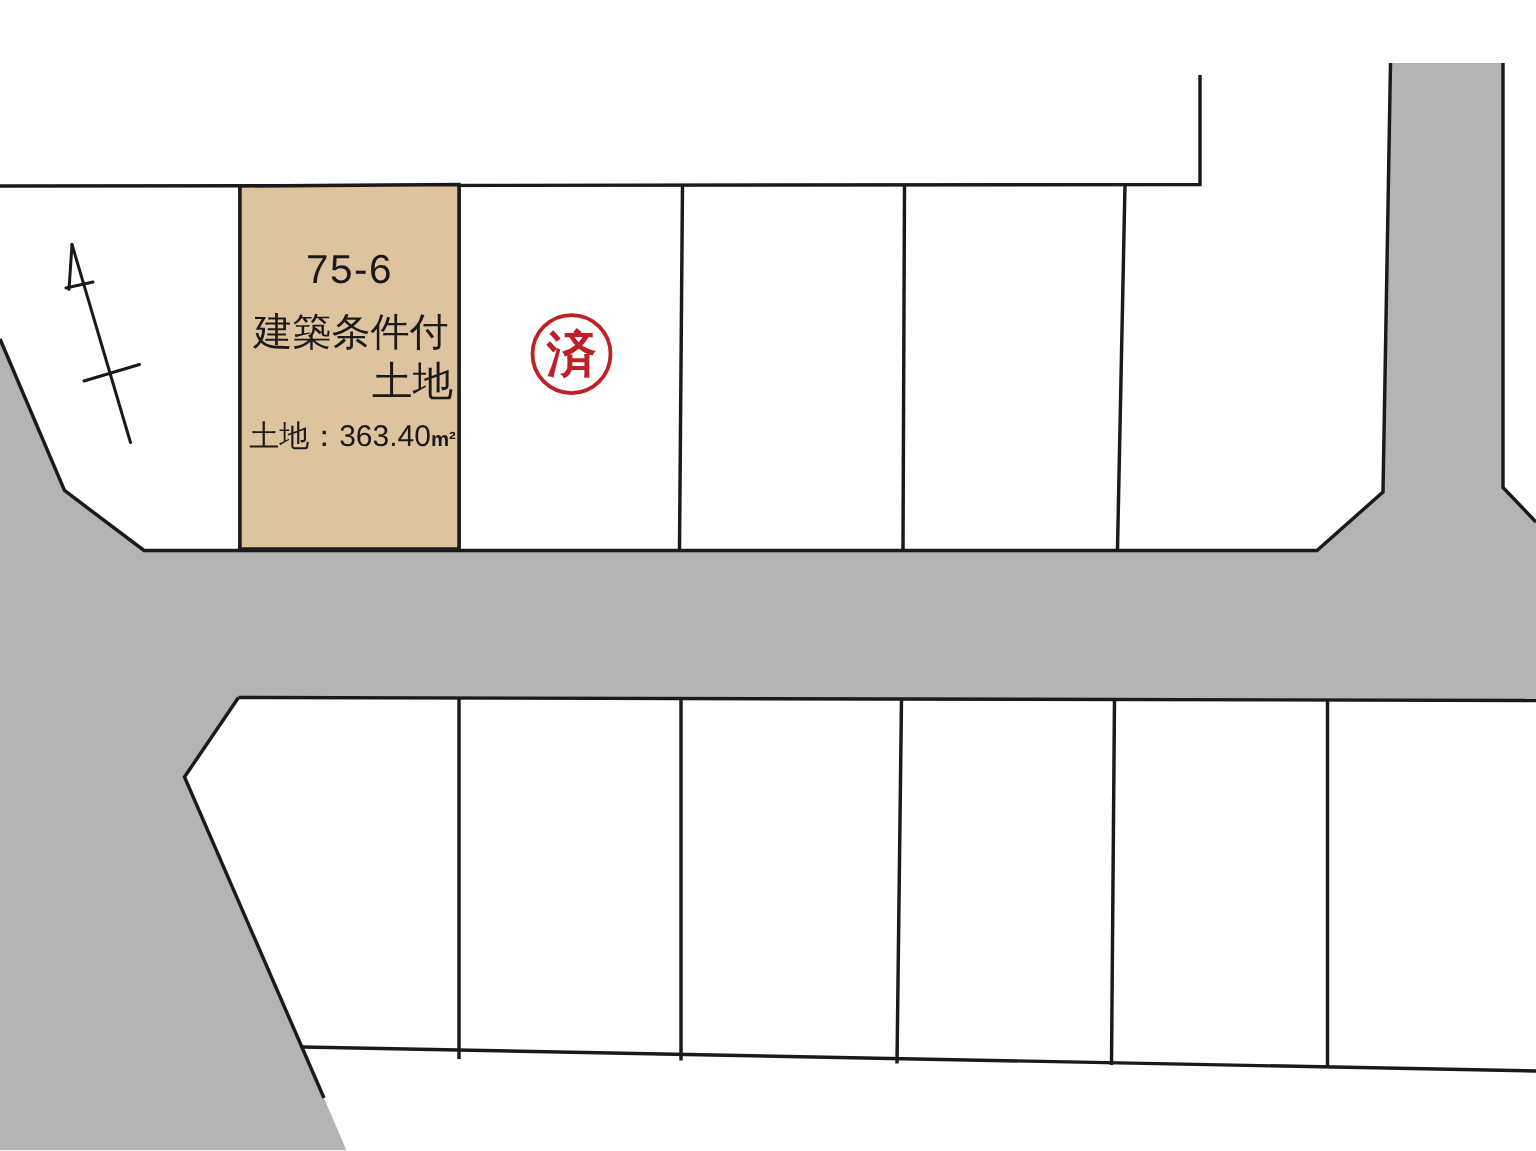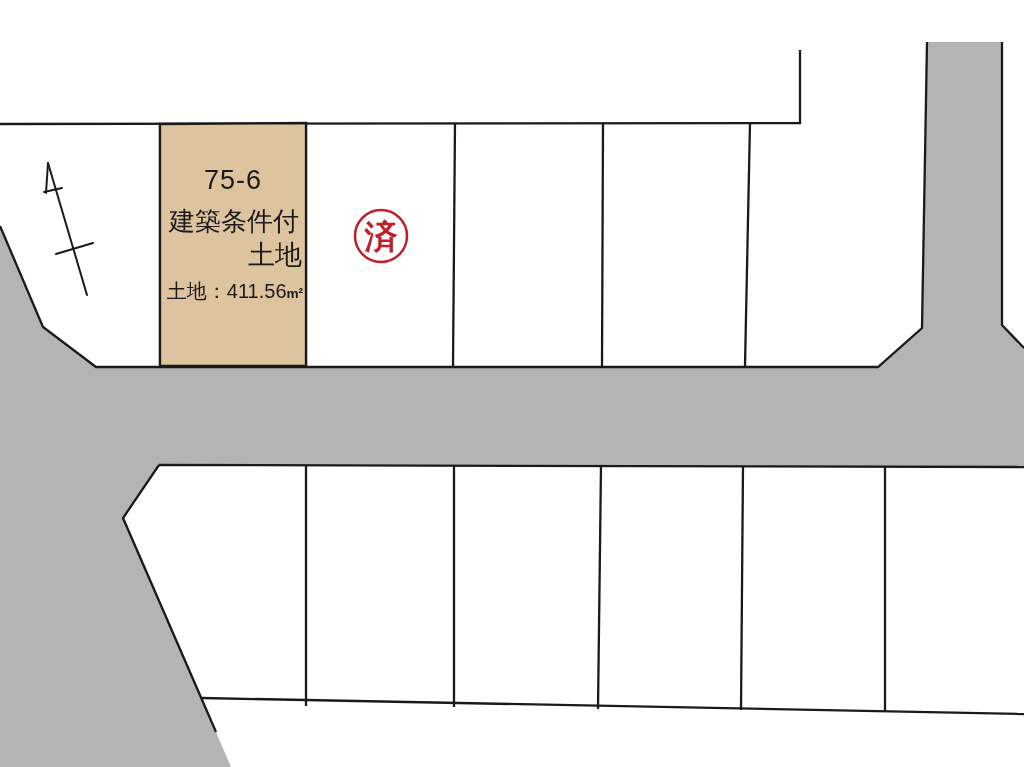--- a/index.html
+++ b/index.html
@@ -74,17 +74,17 @@
     <circle cx="381" cy="236" r="26" fill="none" stroke-width="2.5" stroke="#bf2027"></circle>
   </svg>
 
   <div class="label plot-number">75-6</div>
 
   <div class="label plot-condition">建築条件付</div>
 
   <div class="label plot-category">土地</div>
 
   <div class="label plot-area">
-    <span>土地：411.56</span><span class="unit">m²</span>
+    <span>土地：363.40</span><span class="unit">m²</span>
   </div>
 
   <div class="label stamp-label" style="color: rgb(191, 32, 39);">済</div>
 </div>
 
 </body></html>

